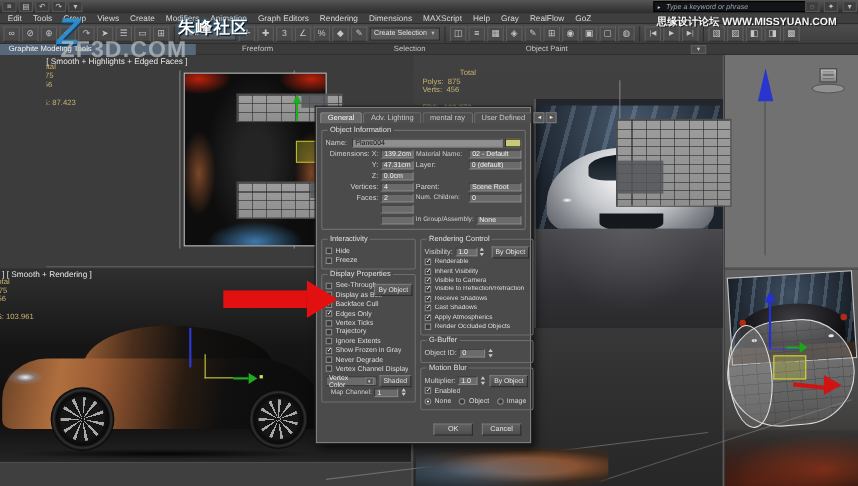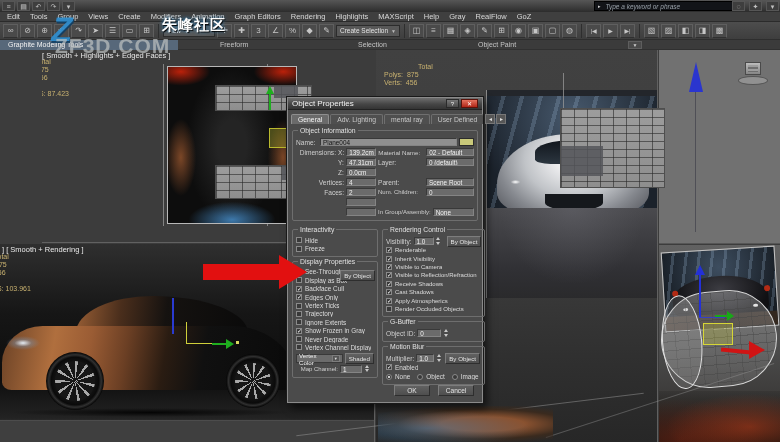--- a/index.html
+++ b/index.html
@@ -288,21 +288,21 @@
         <span class="mb-item">Create</span>
 
         <span class="mb-item">Modifiers</span>
 
         <span class="mb-item">Animation</span>
 
         <span class="mb-item">Graph Editors</span>
 
         <span class="mb-item">Rendering</span>
 
-        <span class="mb-item">Highlights</span>
+        <span class="mb-item">Dimensions</span>
 
         <span class="mb-item">MAXScript</span>
 
         <span class="mb-item">Help</span>
 
         <span class="mb-item">Gray</span>
 
         <span class="mb-item">RealFlow</span>
 
         <span class="mb-item">GoZ</span>
@@ -501,27 +501,23 @@
   <div class="noseBlob"></div>
 
   <div class="ann">
     <div class="ann-body"></div>
     <div class="ann-tip"></div>
   </div>
 
   <div class="wm wm-z">Z</div>
   <div class="wm wm-zhufeng">朱峰社区</div>
   <div class="wm wm-zf3d">ZF3D.COM</div>
+  <div class="wm wm-missyuan">思缘设计论坛 WWW.MISSYUAN.COM</div>
 
   <div class="dlg">
-    <div class="dlg-title">
-      <span class="dlg-title-text">Object Properties</span>
-      <span class="dlg-help">?</span>
-      <span class="dlg-close">✕</span>
-    </div>
     <div class="dlg-tabs">
       <div style="display:flex;gap:1px;align-items:flex-end">
 
           <span class="dtab active">General</span>
 
           <span class="dtab">Adv. Lighting</span>
 
           <span class="dtab">mental ray</span>
 
           <span class="dtab">User Defined</span>

